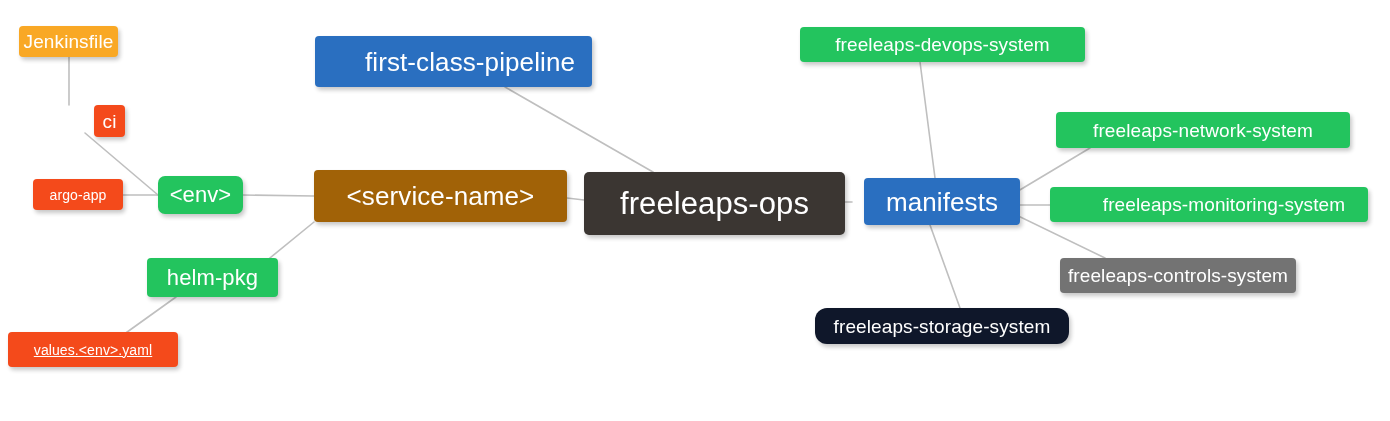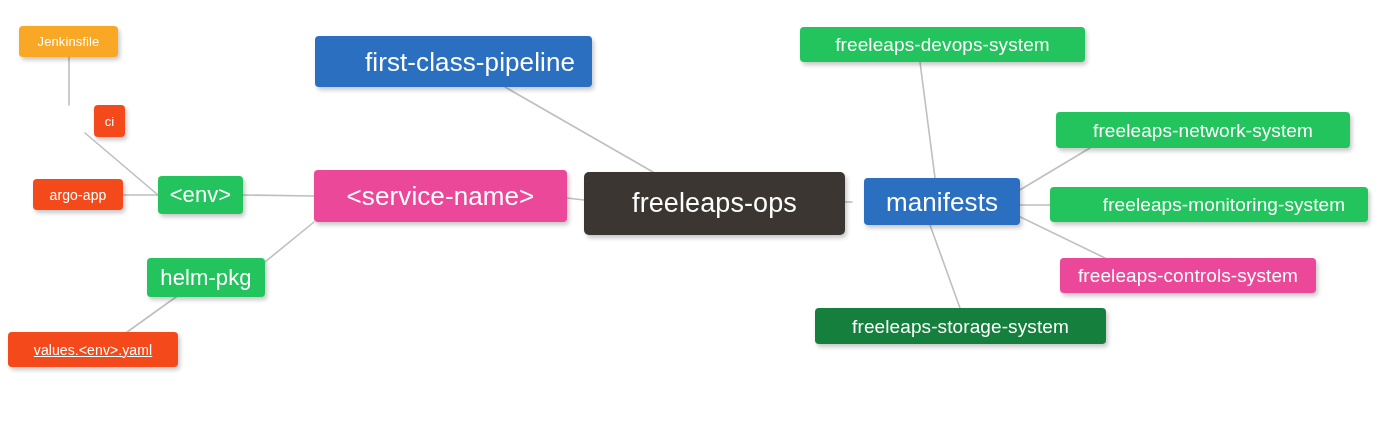--- a/index.html
+++ b/index.html
@@ -37,42 +37,42 @@
     color: #ffffff;
     white-space: nowrap;
     line-height: 1;
     text-align: center;
     box-shadow: 2px 3px 4px rgba(0,0,0,0.22);
     padding: 0 10px;
     letter-spacing: 0.1px;
   }
   
   .n-root {
-    font-size: 27px;
+    font-size: 31px;
     font-weight: 400;
     border-radius: 5px;
   }
   .n-big {
     font-size: 26px;
     font-weight: 400;
   }
   .n-mid {
     font-size: 22px;
     font-weight: 400;
   }
   .n-leaf {
     font-size: 19px;
     font-weight: 400;
   }
   .n-small {
     font-size: 14px;
     font-weight: 400;
   }
   .n-tiny {
-    font-size: 13px;
+    font-size: 19px;
     font-weight: 400;
   }
 </style>
 </head>
 <body>
 
 <div id="mindmap">
 
   <svg id="edge-layer" viewBox="0 0 1390 421" width="1390" height="421" aria-hidden="true">
       <line x1="69" y1="57" x2="69" y2="105" stroke="#bfbfbf" stroke-width="1.6" stroke-linecap="round"></line>
@@ -88,27 +88,27 @@
       <line x1="1008" y1="197" x2="1090" y2="148" stroke="#bfbfbf" stroke-width="1.6" stroke-linecap="round"></line>
       <line x1="1008" y1="205" x2="1050" y2="205" stroke="#bfbfbf" stroke-width="1.6" stroke-linecap="round"></line>
       <line x1="1008" y1="211" x2="1105" y2="258" stroke="#bfbfbf" stroke-width="1.6" stroke-linecap="round"></line>
       <line x1="930" y1="225" x2="960" y2="308" stroke="#bfbfbf" stroke-width="1.6" stroke-linecap="round"></line>
     </svg>
 
   <div id="node-layer">
       <div class="node n-tiny" style="left: 19px; top: 26px; width: 99px; height: 31px; background: rgb(249, 168, 37);">Jenkinsfile</div>
       <div class="node n-tiny" style="left: 54px; top: 105px; width: 31px; height: 32px; background: rgb(244, 74, 27); margin-left: 40px;">ci</div>
       <div class="node n-small" style="left: 33px; top: 179px; width: 90px; height: 31px; background: rgb(244, 74, 27);">argo-app</div>
-      <div class="node n-mid" style="left: 158px; top: 176px; width: 85px; height: 38px; background: rgb(35, 196, 94);">&lt;env&gt;</div>
-      <div class="node n-mid" style="left: 147px; top: 258px; width: 118px; height: 39px; background: rgb(35, 196, 94);">helm-pkg</div>
+      <div class="node n-mid" style="left: 158px; top: 176px; width: 85px; height: 38px; background: rgb(35, 196, 94); border-radius: 7px;">&lt;env&gt;</div>
+      <div class="node n-mid" style="left: 147px; top: 258px; width: 131px; height: 39px; background: rgb(35, 196, 94);">helm-pkg</div>
       <div class="node n-small" style="left: 8px; top: 332px; width: 170px; height: 35px; background: rgb(244, 74, 27); text-decoration: underline;">values.&lt;env&gt;.yaml</div>
       <div class="node n-big" style="left: 315px; top: 36px; width: 277px; height: 51px; background: rgb(42, 111, 192); padding-left: 43px;">first-class-pipeline</div>
-      <div class="node n-big" style="left: 314px; top: 170px; width: 253px; height: 52px; background: #ec4899;">&lt;service-name&gt;</div>
+      <div class="node n-big" style="left: 314px; top: 170px; width: 253px; height: 52px; background: #a16207;">&lt;service-name&gt;</div>
       <div class="node n-root" style="left: 584px; top: 172px; width: 261px; height: 63px; background: rgb(59, 54, 50);">freeleaps-ops</div>
       <div class="node n-big" style="left: 852px; top: 178px; width: 156px; height: 47px; background: rgb(42, 111, 192); margin-left: 12px;">manifests</div>
       <div class="node n-leaf" style="left: 800px; top: 27px; width: 285px; height: 35px; background: rgb(35, 196, 94); text-align: right;">freeleaps-devops-system</div>
       <div class="node n-leaf" style="left: 1056px; top: 112px; width: 294px; height: 36px; background: rgb(35, 196, 94);">freeleaps-network-system</div>
       <div class="node n-leaf" style="left: 1050px; top: 187px; width: 318px; height: 35px; background: rgb(35, 196, 94); padding-left: 40px;">freeleaps-monitoring-system</div>
-      <div class="node n-leaf" style="left: 1060px; top: 258px; width: 256px; height: 35px; background: #ec4899;">freeleaps-controls-system</div>
-      <div class="node n-leaf" style="left: 815px; top: 308px; width: 291px; height: 36px; background: #15803d;">freeleaps-storage-system</div>
+      <div class="node n-leaf" style="left: 1060px; top: 258px; width: 236px; height: 35px; background: #737373;">freeleaps-controls-system</div>
+      <div class="node n-leaf" style="left: 815px; top: 308px; width: 254px; height: 36px; background: #0f172a; border-radius: 12px;">freeleaps-storage-system</div>
     </div>
 
 </div>
 
 </body></html>

